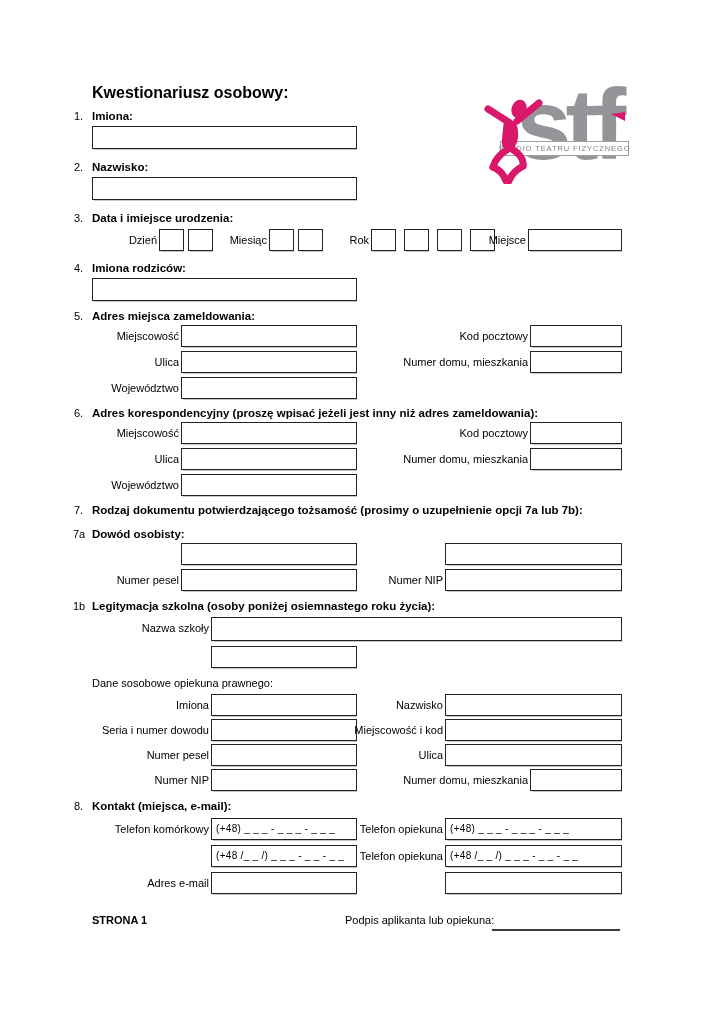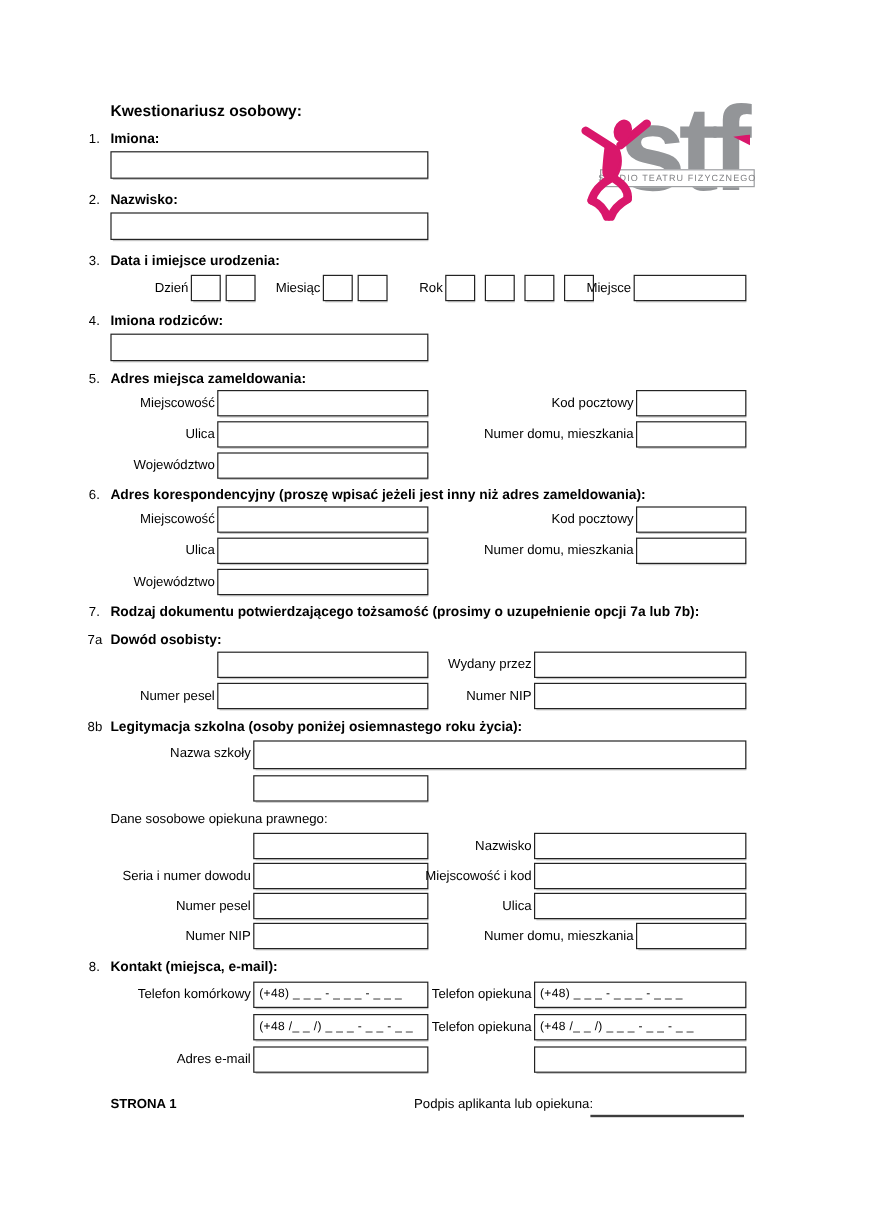--- a/index.html
+++ b/index.html
@@ -1,18 +1,18 @@
 <!DOCTYPE html>
 <html><head>
 <meta charset="utf-8">
 <style>
   html,body{margin:0;padding:0;background:#fff;}
   .page{position:relative;width:724px;height:1024px;background:#ffffff;
         font-family:"Liberation Sans",sans-serif;color:#000;overflow:hidden;}
-  .title{position:absolute;font-weight:bold;font-size:13px;line-height:14px;white-space:nowrap;}
+  .title{position:absolute;font-weight:bold;font-size:16px;line-height:14px;white-space:nowrap;}
   .num{position:absolute;font-size:11px;line-height:13px;white-space:nowrap;}
   .hd{position:absolute;font-weight:bold;font-size:11.5px;line-height:13px;white-space:nowrap;}
   .lb{position:absolute;font-size:11px;height:22px;line-height:22px;text-align:right;white-space:nowrap;}
   .txt{position:absolute;font-size:11px;line-height:13px;white-space:nowrap;}
   .bx{position:absolute;height:22px;border:1.5px solid #232323;background:#fff;
       box-sizing:border-box;box-shadow:1px 2px 0 -1px #c6c6c6;}
   .mask{display:block;font-size:10px;line-height:19px;padding-left:4px;
         white-space:nowrap;letter-spacing:.3px;}
   .footb{position:absolute;font-weight:bold;font-size:11px;line-height:13px;}
   .sig-line{position:absolute;height:2px;background:#3d3d3d;}
@@ -109,34 +109,34 @@
   <div class="bx" style="left:530px;top:448px;width:92px"></div>
   <div class="lb" style="left:29px;top:474px;width:150px">Województwo</div>
   <div class="bx" style="left:181px;top:474px;width:176px"></div>
 
   <div class="num" style="left:74px;top:504px">7.</div>
   <div class="hd" style="left:92px;top:504px">Rodzaj dokumentu potwierdzającego tożsamość (prosimy o uzupełnienie opcji 7a lub 7b):</div>
 
   <div class="num" style="left:73px;top:528px">7a</div>
   <div class="hd" style="left:92px;top:528px">Dowód osobisty:</div>
   <div class="bx" style="left:181px;top:543px;width:176px"></div>
-  <div class="lb" style="left:293px;top:543px;width:150px">Wydany przez</div>
   <div class="bx" style="left:445px;top:543px;width:177px"></div>
   <div class="lb" style="left:29px;top:569px;width:150px">Numer pesel</div>
   <div class="bx" style="left:181px;top:569px;width:176px"></div>
   <div class="lb" style="left:293px;top:569px;width:150px">Numer NIP</div>
   <div class="bx" style="left:445px;top:569px;width:177px"></div>
 
-  <div class="num" style="left:73px;top:600px">8b</div>
+  <div class="num" style="left:73px;top:600px">1b</div>
   <div class="hd" style="left:92px;top:600px">Legitymacja szkolna (osoby poniżej osiemnastego roku życia):</div>
   <div class="lb" style="left:59px;top:617px;width:150px">Nazwa szkoły</div>
   <div class="bx" style="left:211px;top:617px;width:411px;height:24px"></div>
   <div class="bx" style="left:211px;top:646px;width:146px"></div>
   <div class="txt" style="left:92px;top:677px">Dane sosobowe opiekuna prawnego:</div>
 
+  <div class="lb" style="left:59px;top:694px;width:150px">Imiona</div>
   <div class="bx" style="left:211px;top:694px;width:146px"></div>
   <div class="lb" style="left:293px;top:694px;width:150px">Nazwisko</div>
   <div class="bx" style="left:445px;top:694px;width:177px"></div>
 
   <div class="lb" style="left:59px;top:719px;width:150px">Seria i numer dowodu</div>
   <div class="bx" style="left:211px;top:719px;width:146px"></div>
   <div class="lb" style="left:293px;top:719px;width:150px">Miejscowość i kod</div>
   <div class="bx" style="left:445px;top:719px;width:177px"></div>
 
   <div class="lb" style="left:59px;top:744px;width:150px">Numer pesel</div>

